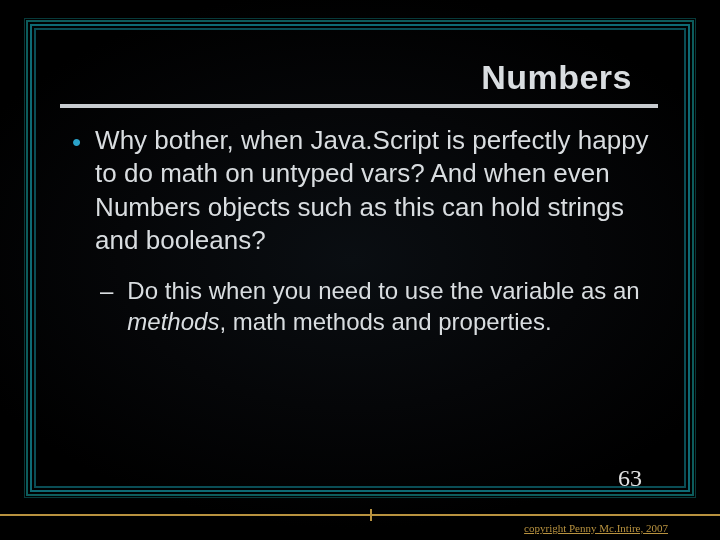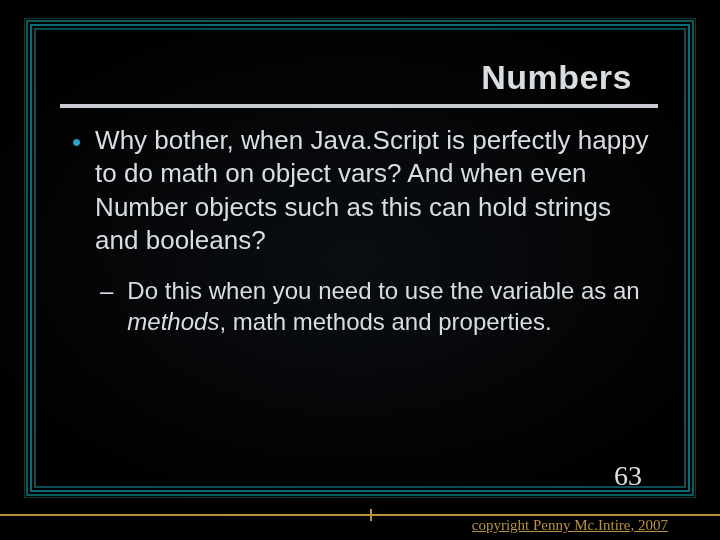--- a/index.html
+++ b/index.html
@@ -78,21 +78,21 @@
     color: #d9dde0;
     flex: 0 0 auto;
   }
   .italic { font-style: italic; }
   .pagenum {
     position: absolute;
     right: 62px;
     bottom: 48px;
     color: #e0e0e0;
     font-family: "Times New Roman", Times, serif;
-    font-size: 28px;
+    font-size: 24px;
   }
   .bottom-rule {
     position: absolute;
     left: 0;
     bottom: 24px;
     width: 720px;
     height: 2px;
     background: #b8923f;
   }
   .bottom-rule::before {
@@ -103,38 +103,38 @@
     width: 2px;
     height: 12px;
     background: #b8923f;
   }
   .copyright {
     position: absolute;
     right: 36px;
     bottom: 6px;
     color: #b8923f;
     font-family: "Times New Roman", Times, serif;
-    font-size: 15px;
+    font-size: 11px;
     text-decoration: underline;
   }
 </style>
 </head>
 <body>
 
 <div class="slide">
 
   <div class="frame-outer"></div>
 
   <div class="title">Numbers</div>
   <div class="title-rule"></div>
 
   <div class="content">
     <div class="bullet1">
       <span class="dot">•</span>
-      <span>Why bother, when Java.Script is perfectly happy to do math on object vars? And when even Number objects such as this can hold strings and booleans?</span>
+      <span>Why bother, when Java.Script is perfectly happy to do math on untyped vars? And when even Numbers objects such as this can hold strings and booleans?</span>
     </div>
     <div class="bullet2">
       <span class="dash">–</span>
       <span>
         <span>Do this when you need to use the variable as an </span><span class="italic">methods</span><span>, math methods and properties.</span>
       </span>
     </div>
   </div>
 
   <div class="pagenum">63</div>

